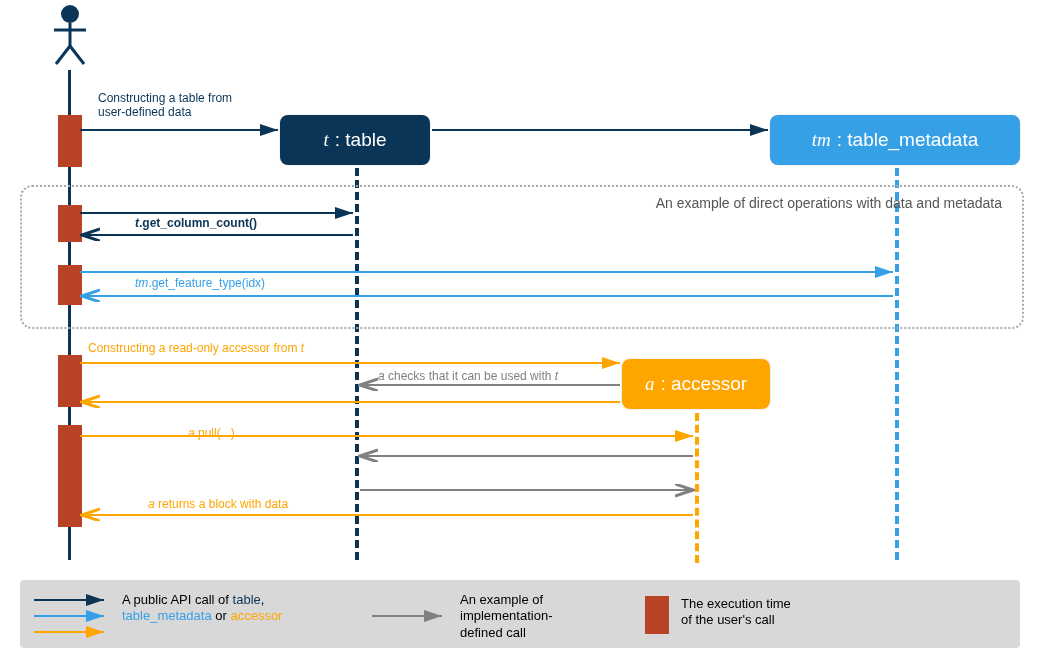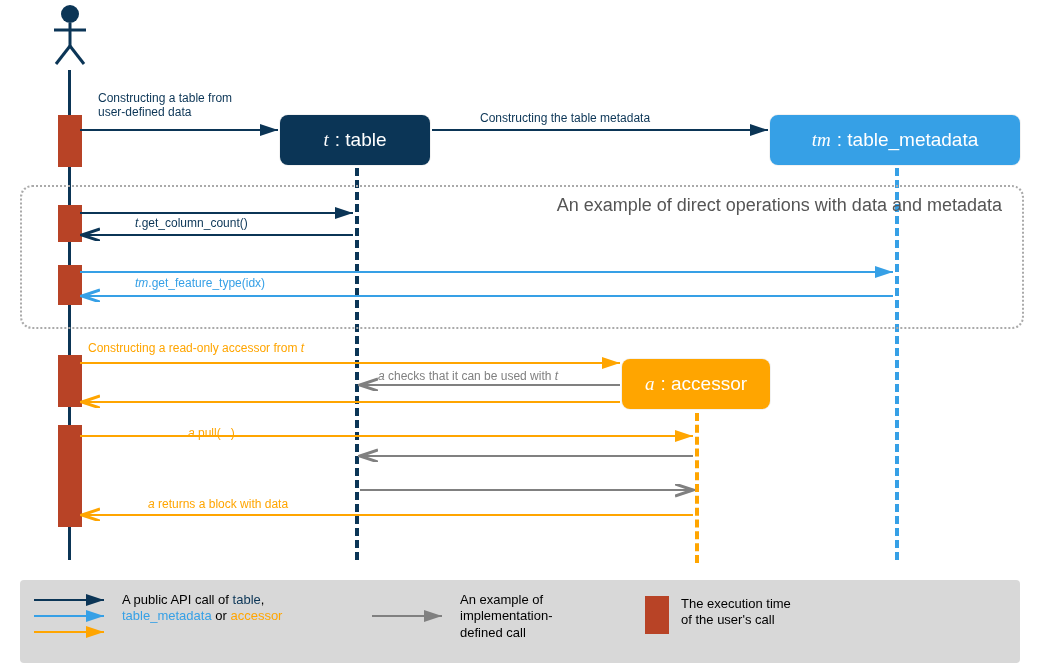--- a/index.html
+++ b/index.html
@@ -67,26 +67,26 @@
     position:absolute; font-size:12px; white-space:nowrap;
   }
   .lbl em { font-style: italic; }
 
   
   .region {
     position:absolute; left:20px; top:185px; width:1000px; height:140px;
     border:2px dotted var(--dot-grey); border-radius:12px;
   }
   .region .title {
-    position:absolute; right:20px; top:8px; color:#555; font-size:18px;
+    position:absolute; right:20px; top:8px; color:#555; font-size:14px;
   }
 
   
   .legend {
-    position:absolute; left:20px; top:580px; width:1000px; height:83px;
+    position:absolute; left:20px; top:580px; width:1000px; height:68px;
     background: var(--legend-grey); border-radius:4px;
   }
   .legend .cell { position:absolute; display:flex; align-items:flex-start; gap:12px; font-size:13px; }
   .legend .text { line-height:1.25; }
   .legend .navy  { color: var(--navy); }
   .legend .blue  { color: var(--lightblue); }
   .legend .orang { color: var(--orange); }
 
   .blk-rust { width:24px; height:38px; background:var(--rust); }
   .dashed-trio { display:flex; gap:4px; height:38px; align-items:center;}
@@ -188,23 +188,22 @@
   <div id="obj-acc" class="obj">
     <em>a</em>
     <span>:&nbsp;</span>
     <span>accessor</span>
   </div>
 
   <div class="lbl navy" style="left:98px; top:92px; line-height:1.15;">
     <span>Constructing a table from</span><br>
     <span>user-defined data</span>
   </div>
-  <div class="lbl navy" style="left:480px; top:111px;">Constructing the table metadata</div>
-
-  <div class="lbl navy" style="left:135px; top:216px;">
+
+  <div class="lbl navy" style="left:135px; top:216px;font-weight:bold;">
     <em>t</em><span>.get_column_count()</span>
   </div>
   <div class="lbl blue" style="left:135px; top:276px;">
     <em>tm</em><span>.get_feature_type(idx)</span>
   </div>
 
   <div class="lbl orang" style="left:88px; top:341px;">
     <span>Constructing a read-only accessor from </span><em>t</em>
   </div>
   <div class="lbl grey" style="left:378px; top:369px;">

